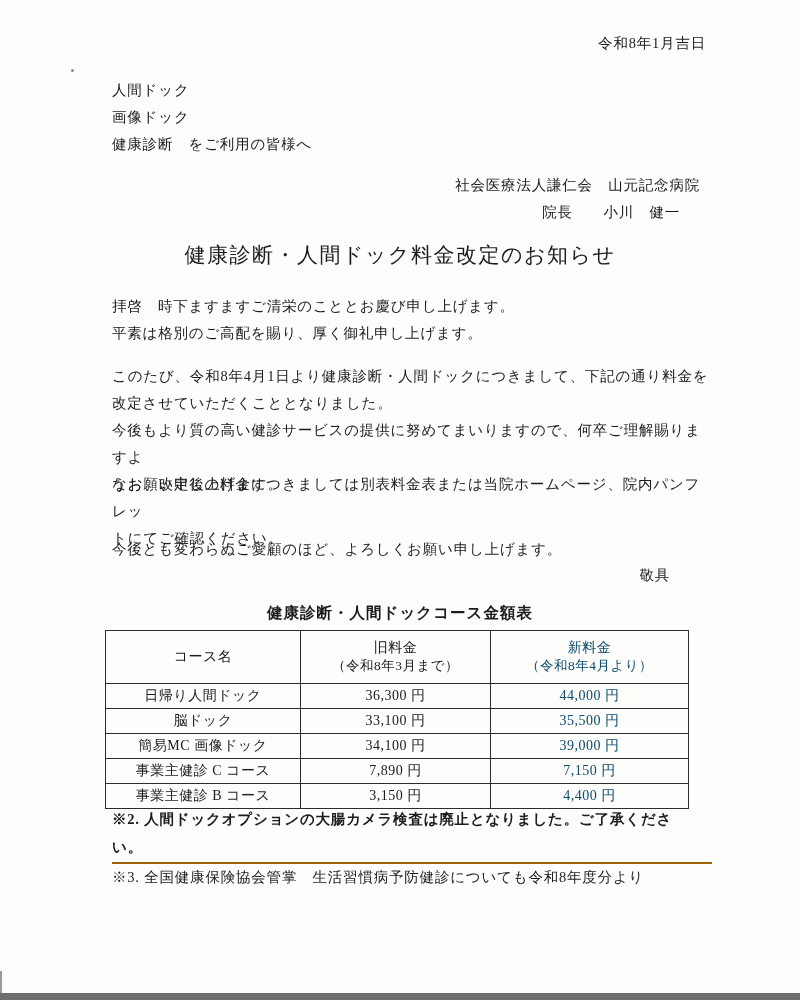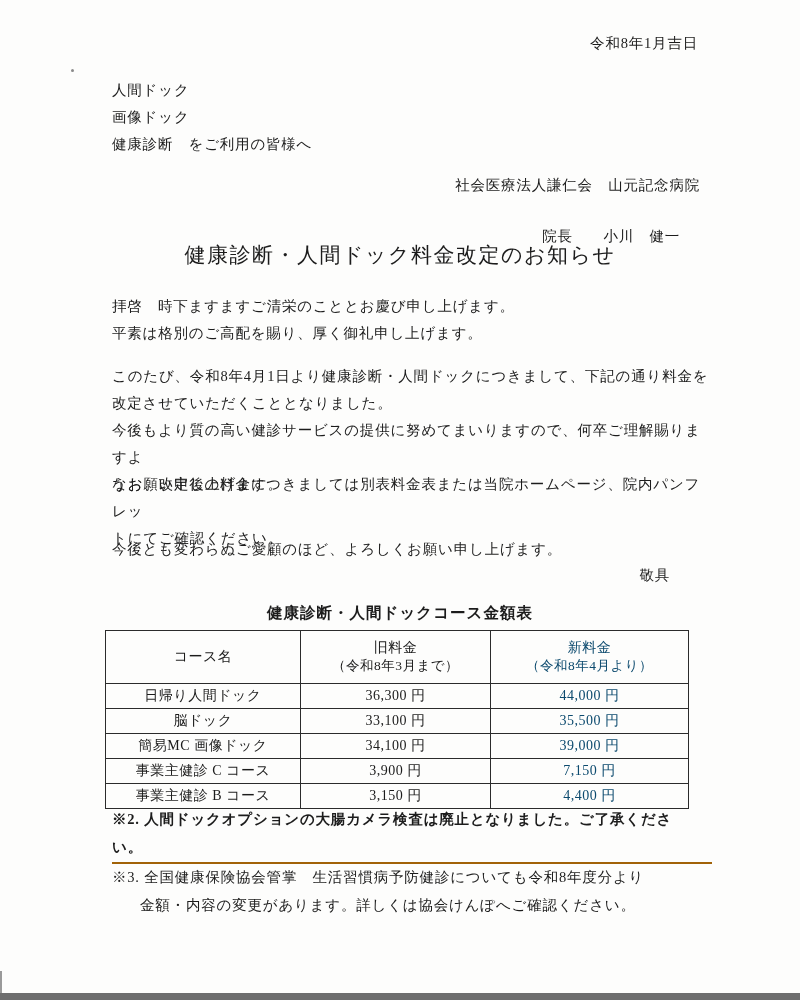--- a/index.html
+++ b/index.html
@@ -7,24 +7,24 @@
     position: relative;
     width: 800px; height: 1000px;
     margin: 0 auto;
     background: #fdfdfc;
     font-family: "Liberation Serif", "DejaVu Serif", serif;
     color: #1c1c1c;
     overflow: hidden;
   }
   .txt { letter-spacing: 0.8px; font-size: 14.5px; line-height: 27px; }
 
-  .date-line { position: absolute; top: 30px; right: 102px; }
+  .date-line { position: absolute; top: 30px; right: 94px; }
   .recipients { position: absolute; top: 77px; left: 112px; }
   .sender { position: absolute; top: 172px; right: 100px; text-align: right; }
-  .sender-person { padding-right: 20px; margin-top: 24px; }
+  .sender-person { padding-right: 20px; }
 
   .doc-title {
     position: absolute; top: 241px; left: 0; width: 100%;
     text-align: center; font-weight: normal; font-size: 21px; letter-spacing: 1.5px;
   }
 
   .para { position: absolute; left: 112px; width: 600px; }
   .greeting   { top: 293px; }
   .announce   { top: 363px; }
   .announce .bold-line { font-weight: normal; }
@@ -144,34 +144,33 @@
         <td>33,100 円</td>
         <td class="new-price">35,500 円</td>
       </tr>
       <tr>
         <td>簡易MC 画像ドック</td>
         <td>34,100 円</td>
         <td class="new-price">39,000 円</td>
       </tr>
       <tr>
         <td>事業主健診 C コース</td>
-        <td>3,900 円</td>
+        <td>7,890 円</td>
         <td class="new-price">7,150 円</td>
       </tr>
       <tr>
         <td>事業主健診 B コース</td>
         <td>3,150 円</td>
         <td class="new-price">4,400 円</td>
       </tr>
     </tbody>
   </table>
 
   <div class="txt notes">
     <div><span class="note2">※2. 人間ドックオプションの大腸カメラ検査は廃止となりました。ご了承ください。</span></div>
     <div>※3. 全国健康保険協会管掌　生活習慣病予防健診についても令和8年度分より</div>
-    <div class="note3-indent">金額・内容の変更があります。詳しくは協会けんぽへご確認ください。</div>
   </div>
 
   <div class="scan-speck"></div>
   <div class="scan-left-edge"></div>
   <div class="scan-bottom-bar"></div>
 
 </div>
 
 </body></html>

